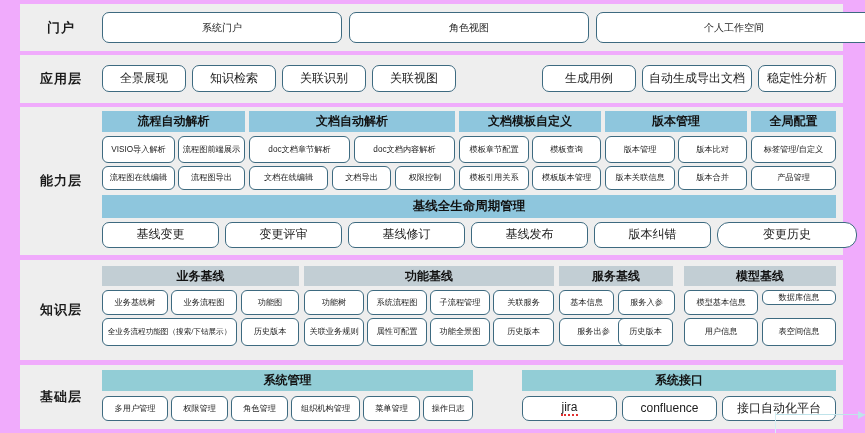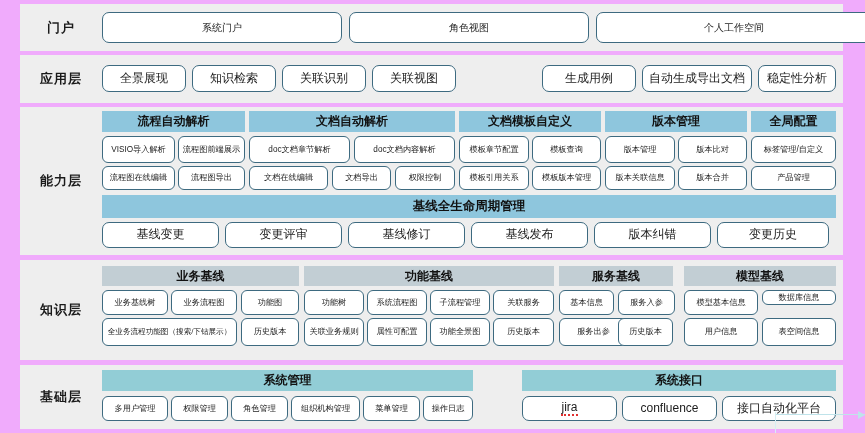--- a/index.html
+++ b/index.html
@@ -143,21 +143,21 @@
       <div class="pill sm abs" style="left:649px; top:29px; width:85px; height:27px;">标签管理/自定义</div>
       <div class="pill sm abs" style="left:649px; top:59px; width:85px; height:24px;">产品管理</div>
 
       <div class="ghead blue wide abs" style="left:0px; top:88px; width:734px; height:23px;">基线全生命周期管理</div>
 
       <div class="pill md abs" style="left:0px; top:115px; width:117px; height:26px;">基线变更</div>
       <div class="pill md abs" style="left:123px; top:115px; width:117px; height:26px;">变更评审</div>
       <div class="pill md abs" style="left:246px; top:115px; width:117px; height:26px;">基线修订</div>
       <div class="pill md abs" style="left:369px; top:115px; width:117px; height:26px;">基线发布</div>
       <div class="pill md abs" style="left:492px; top:115px; width:117px; height:26px;">版本纠错</div>
-      <div class="pill md abs" style="left:615px; top:115px; width:112px; height:26px;">变更历史</div>
+      <div class="pill md abs" style="left:615px; top:115px; width:140px; height:26px;border-radius:12px;">变更历史</div>
     </div>
   </div>
 
   <div class="band" style="top:260px; height:100px;">
     <div class="band-label">知识层</div>
     <div class="band-body">
 
       <div class="ghead gray abs" style="left:0px; top:6px; width:197px; height:20px;">业务基线</div>
       <div class="ghead gray abs" style="left:202px; top:6px; width:250px; height:20px;">功能基线</div>
       <div class="ghead gray abs" style="left:457px; top:6px; width:114px; height:20px;">服务基线</div>

